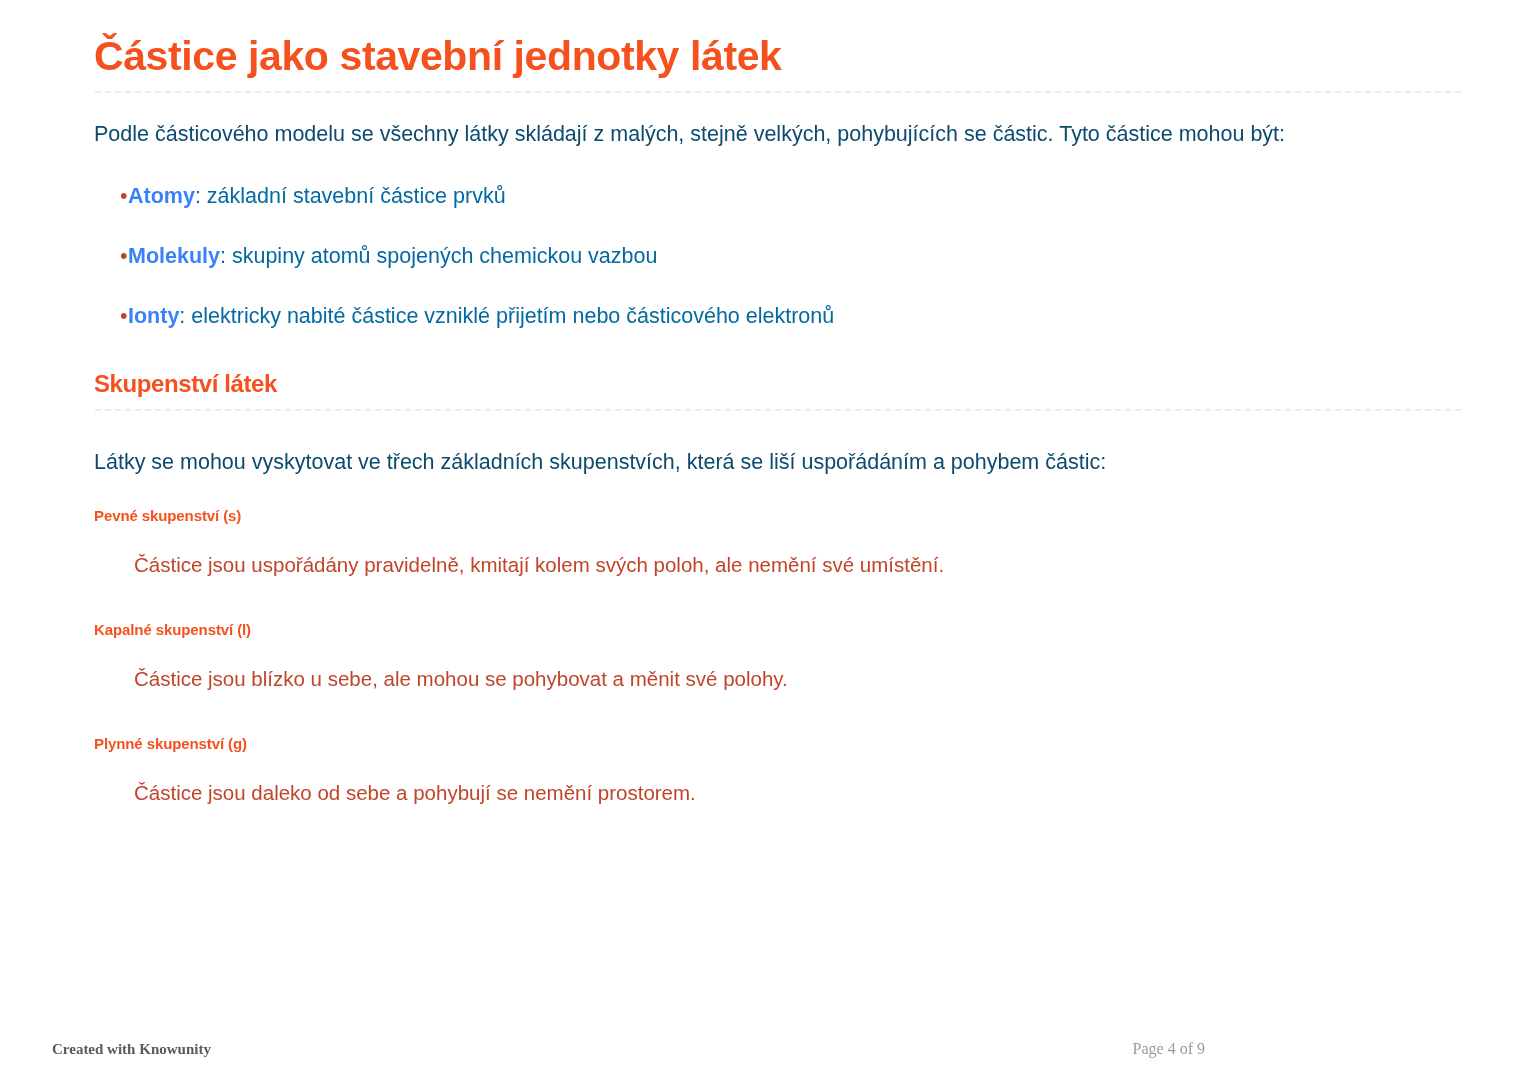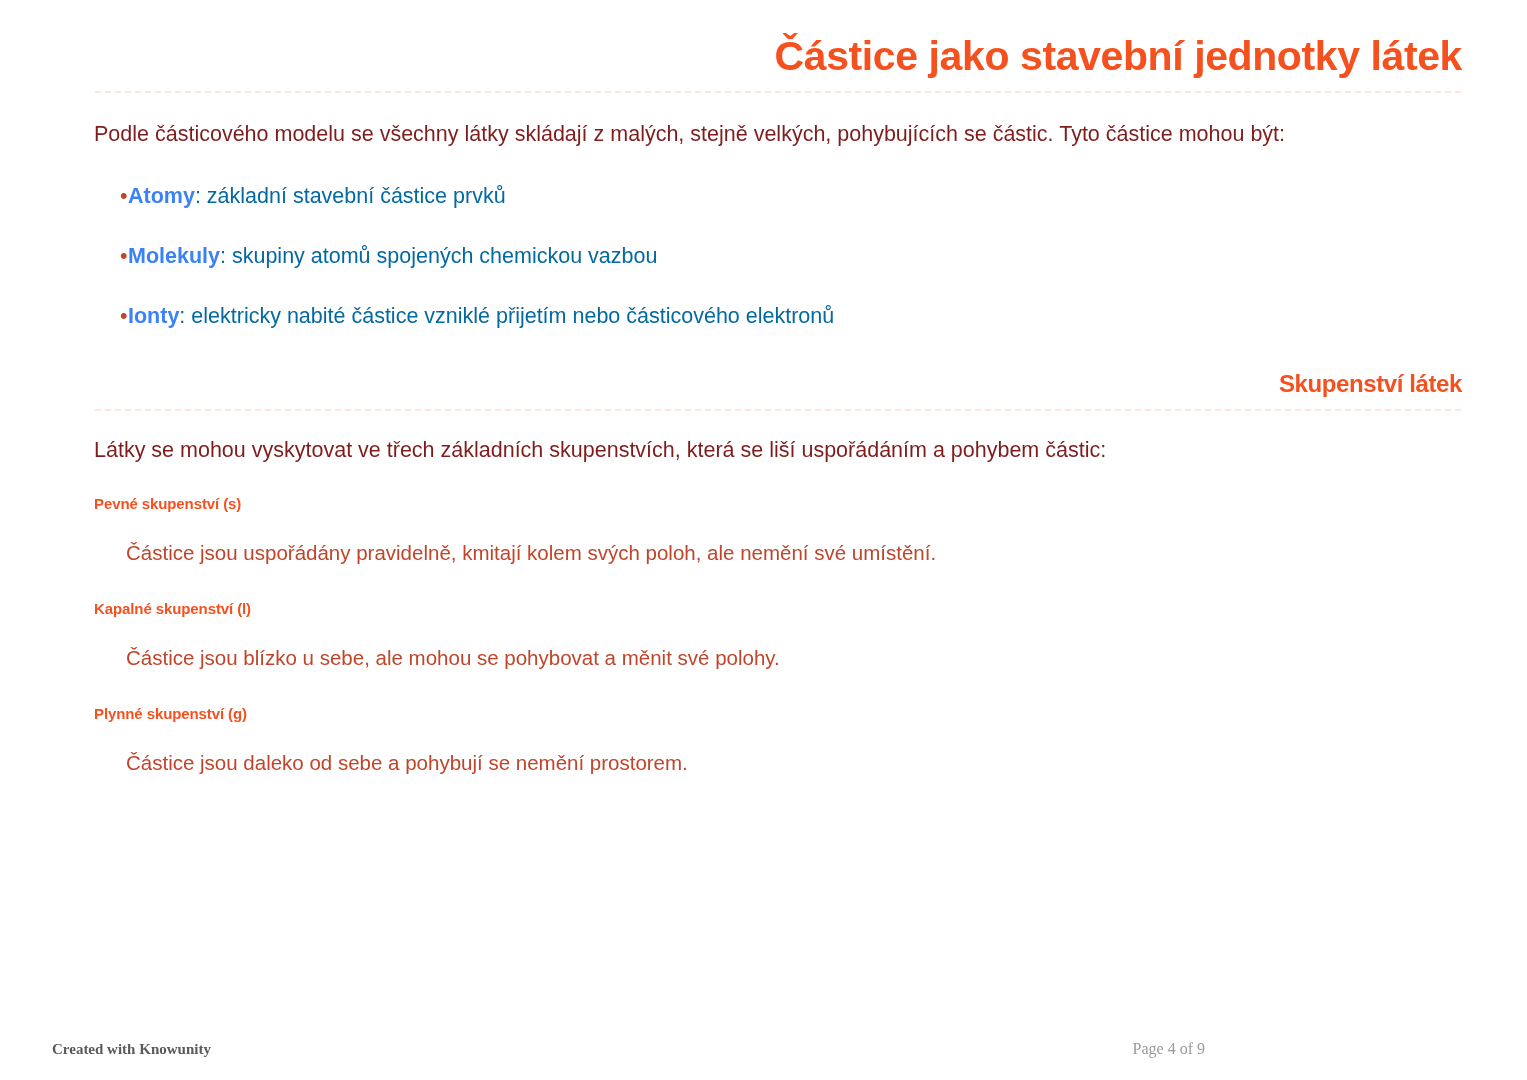--- a/index.html
+++ b/index.html
@@ -34,21 +34,20 @@
   
   .section-title {
     font-size: 41px;
     line-height: 1.12;
     font-weight: bold;
     color: #F4511E;
     letter-spacing: -0.4px;
     margin: 0;
     padding: 0;
     white-space: nowrap;
-    text-align: right;
   }
 
   .title-rule {
     margin-top: 11px;
     margin-bottom: 0;
     border: 0;
     border-top: 2px dashed #FBE6DC;
     width: 1366px;
   }
 
@@ -57,26 +56,26 @@
   }
 
   .section-title-2 {
     font-size: 24px;
   }
 
   
   .lead {
     font-size: 21.5px;
     line-height: 1.45;
-    color: #7f1d1d;
+    color: #0c4a6e;
     margin: 0;
     padding: 0;
   }
   .lead-1 { margin-top: 26px; }
-  .lead-2 { margin-top: 24px; }
+  .lead-2 { margin-top: 36px; }
 
   
   .bullet-list {
     list-style: none;
     margin: 0;
     padding: 0;
   }
   .bullet-item {
     font-size: 21.5px;
     line-height: 1.4;
@@ -105,27 +104,27 @@
   
   .sub-heading {
     font-size: 15px;
     font-weight: bold;
     color: #F4511E;
     letter-spacing: -0.1px;
     margin: 0;
     padding: 0;
   }
   .sub-heading-1 { margin-top: 29px; }
-  .sub-heading-n { margin-top: 32px; }
+  .sub-heading-n { margin-top: 41px; }
 
   .sub-desc {
     font-size: 20.5px;
     line-height: 1.4;
     color: #C0452A;
-    margin: 0;
+    margin: 8px;
     padding: 0;
     padding-left: 32px;
     margin-top: 27px;
   }
 
   
   .footer {
     position: absolute;
     left: 0;
     bottom: 0;

